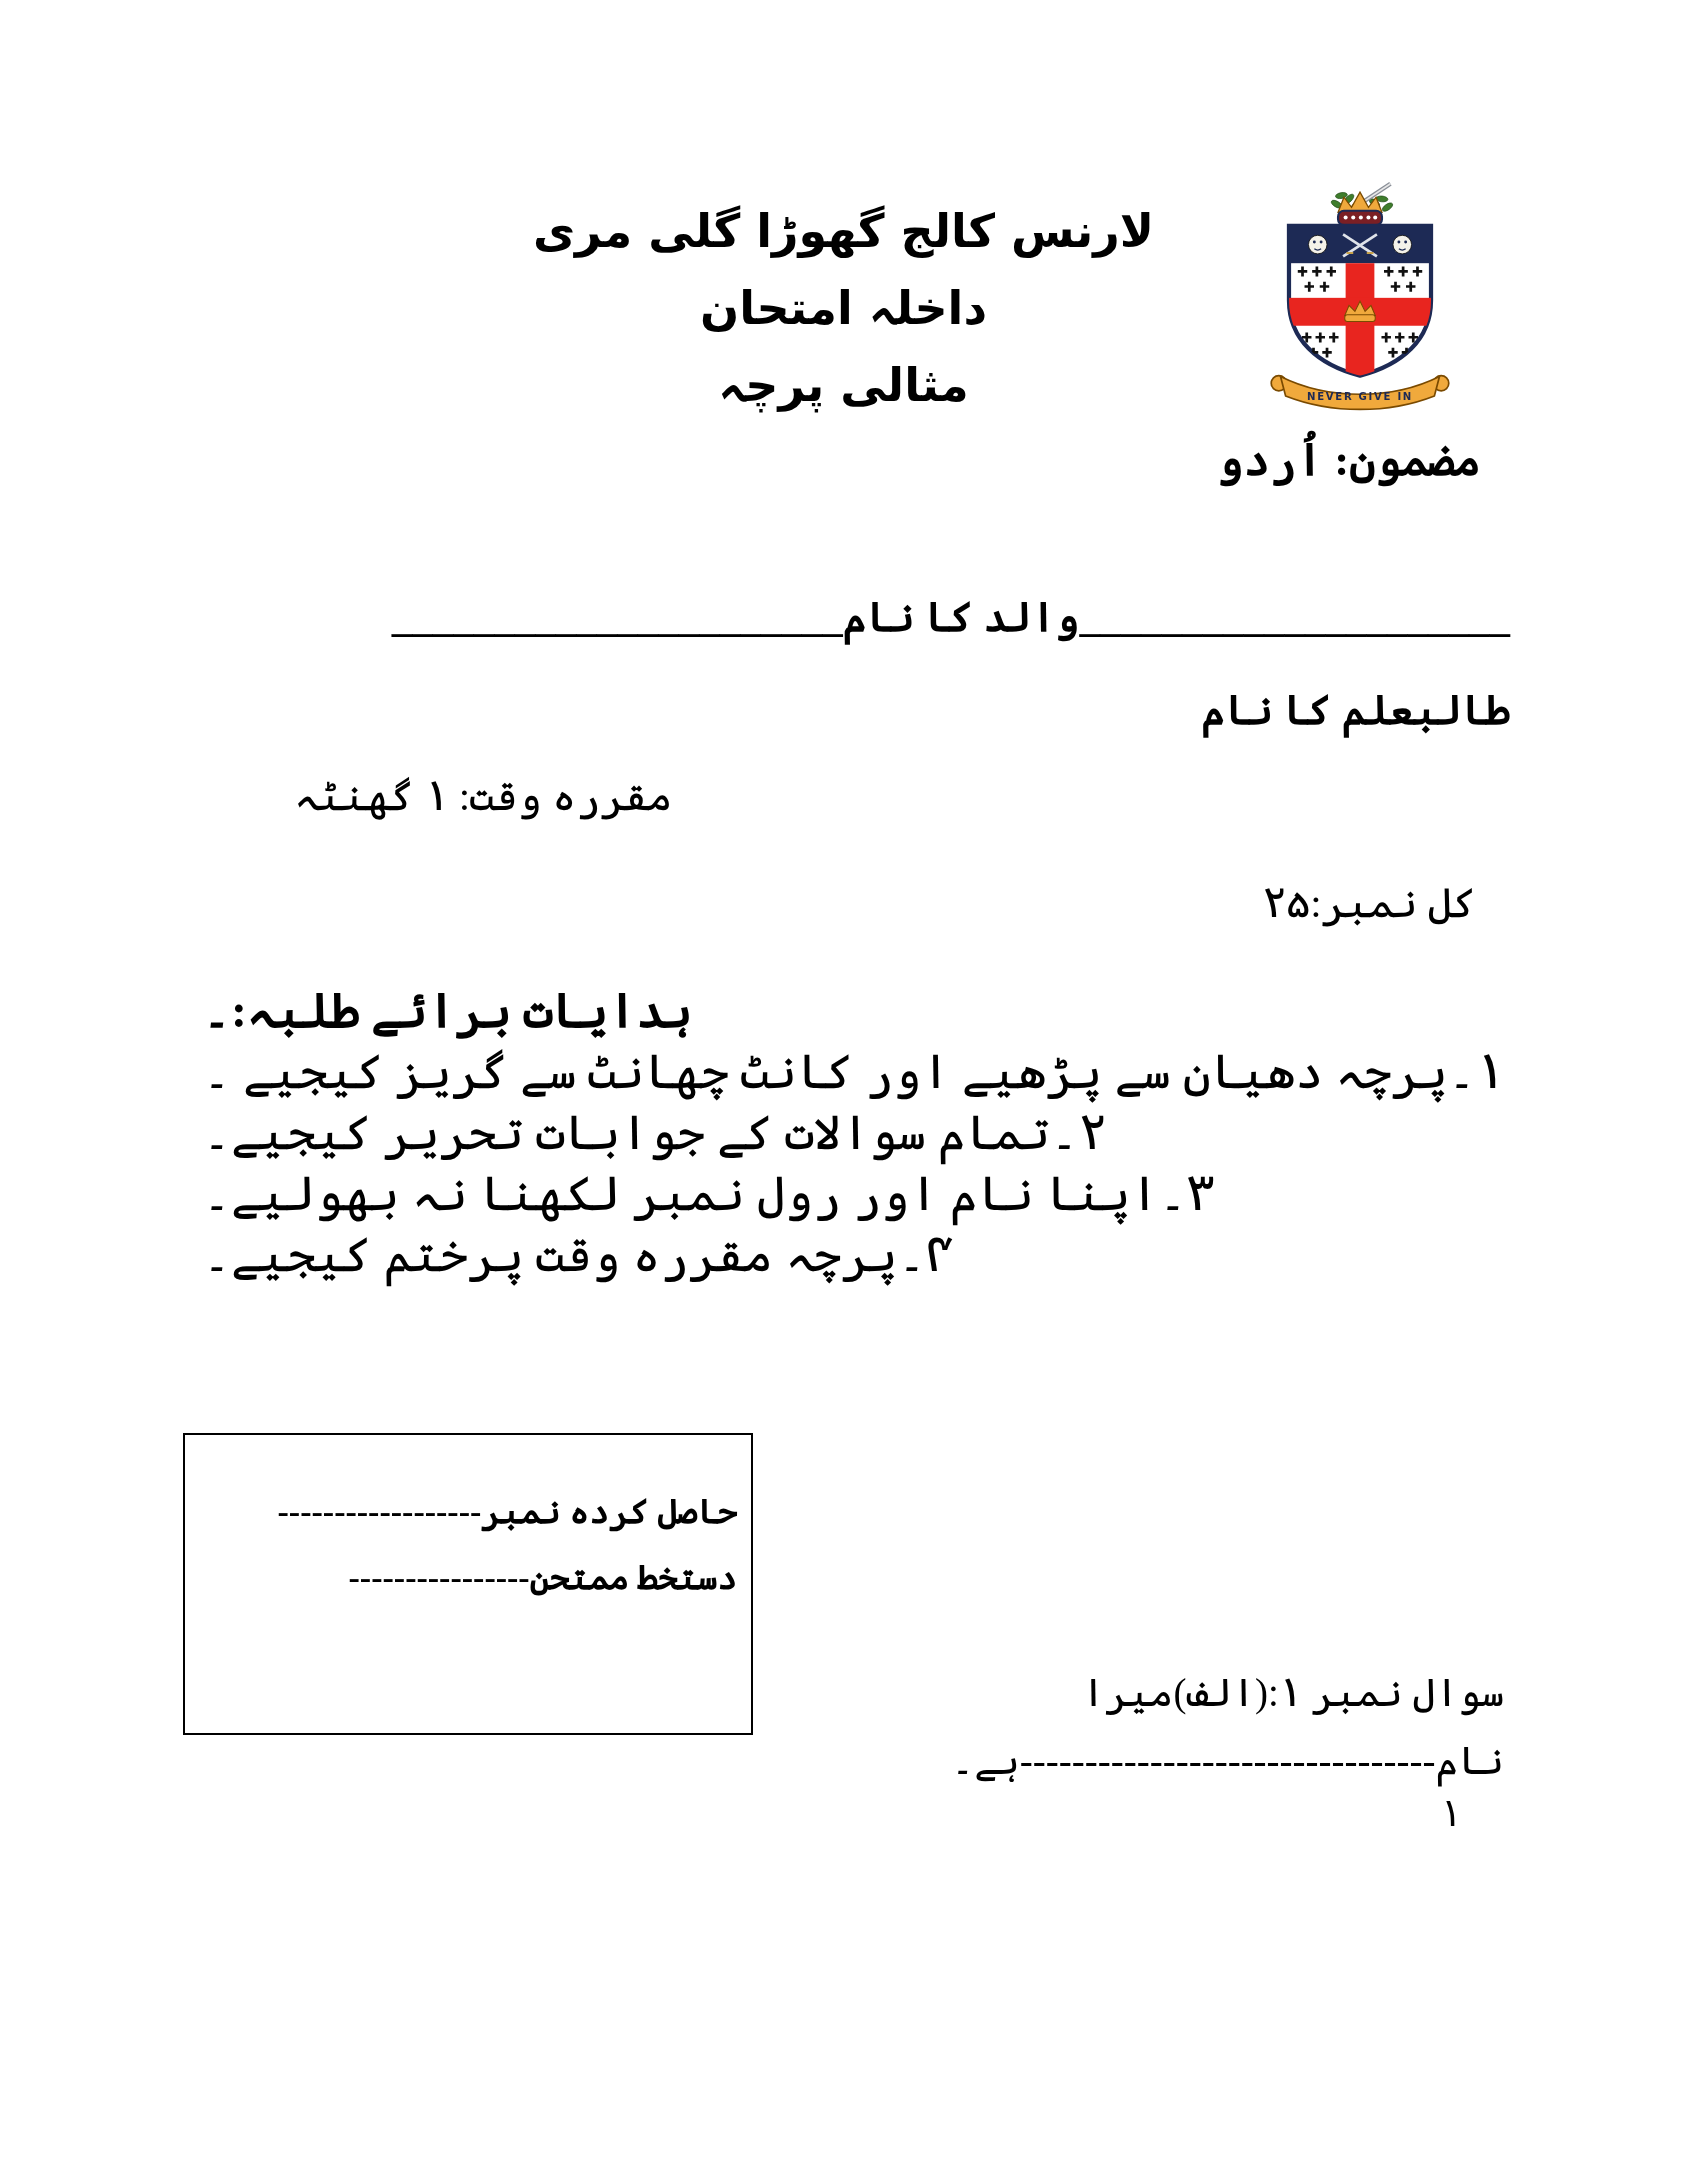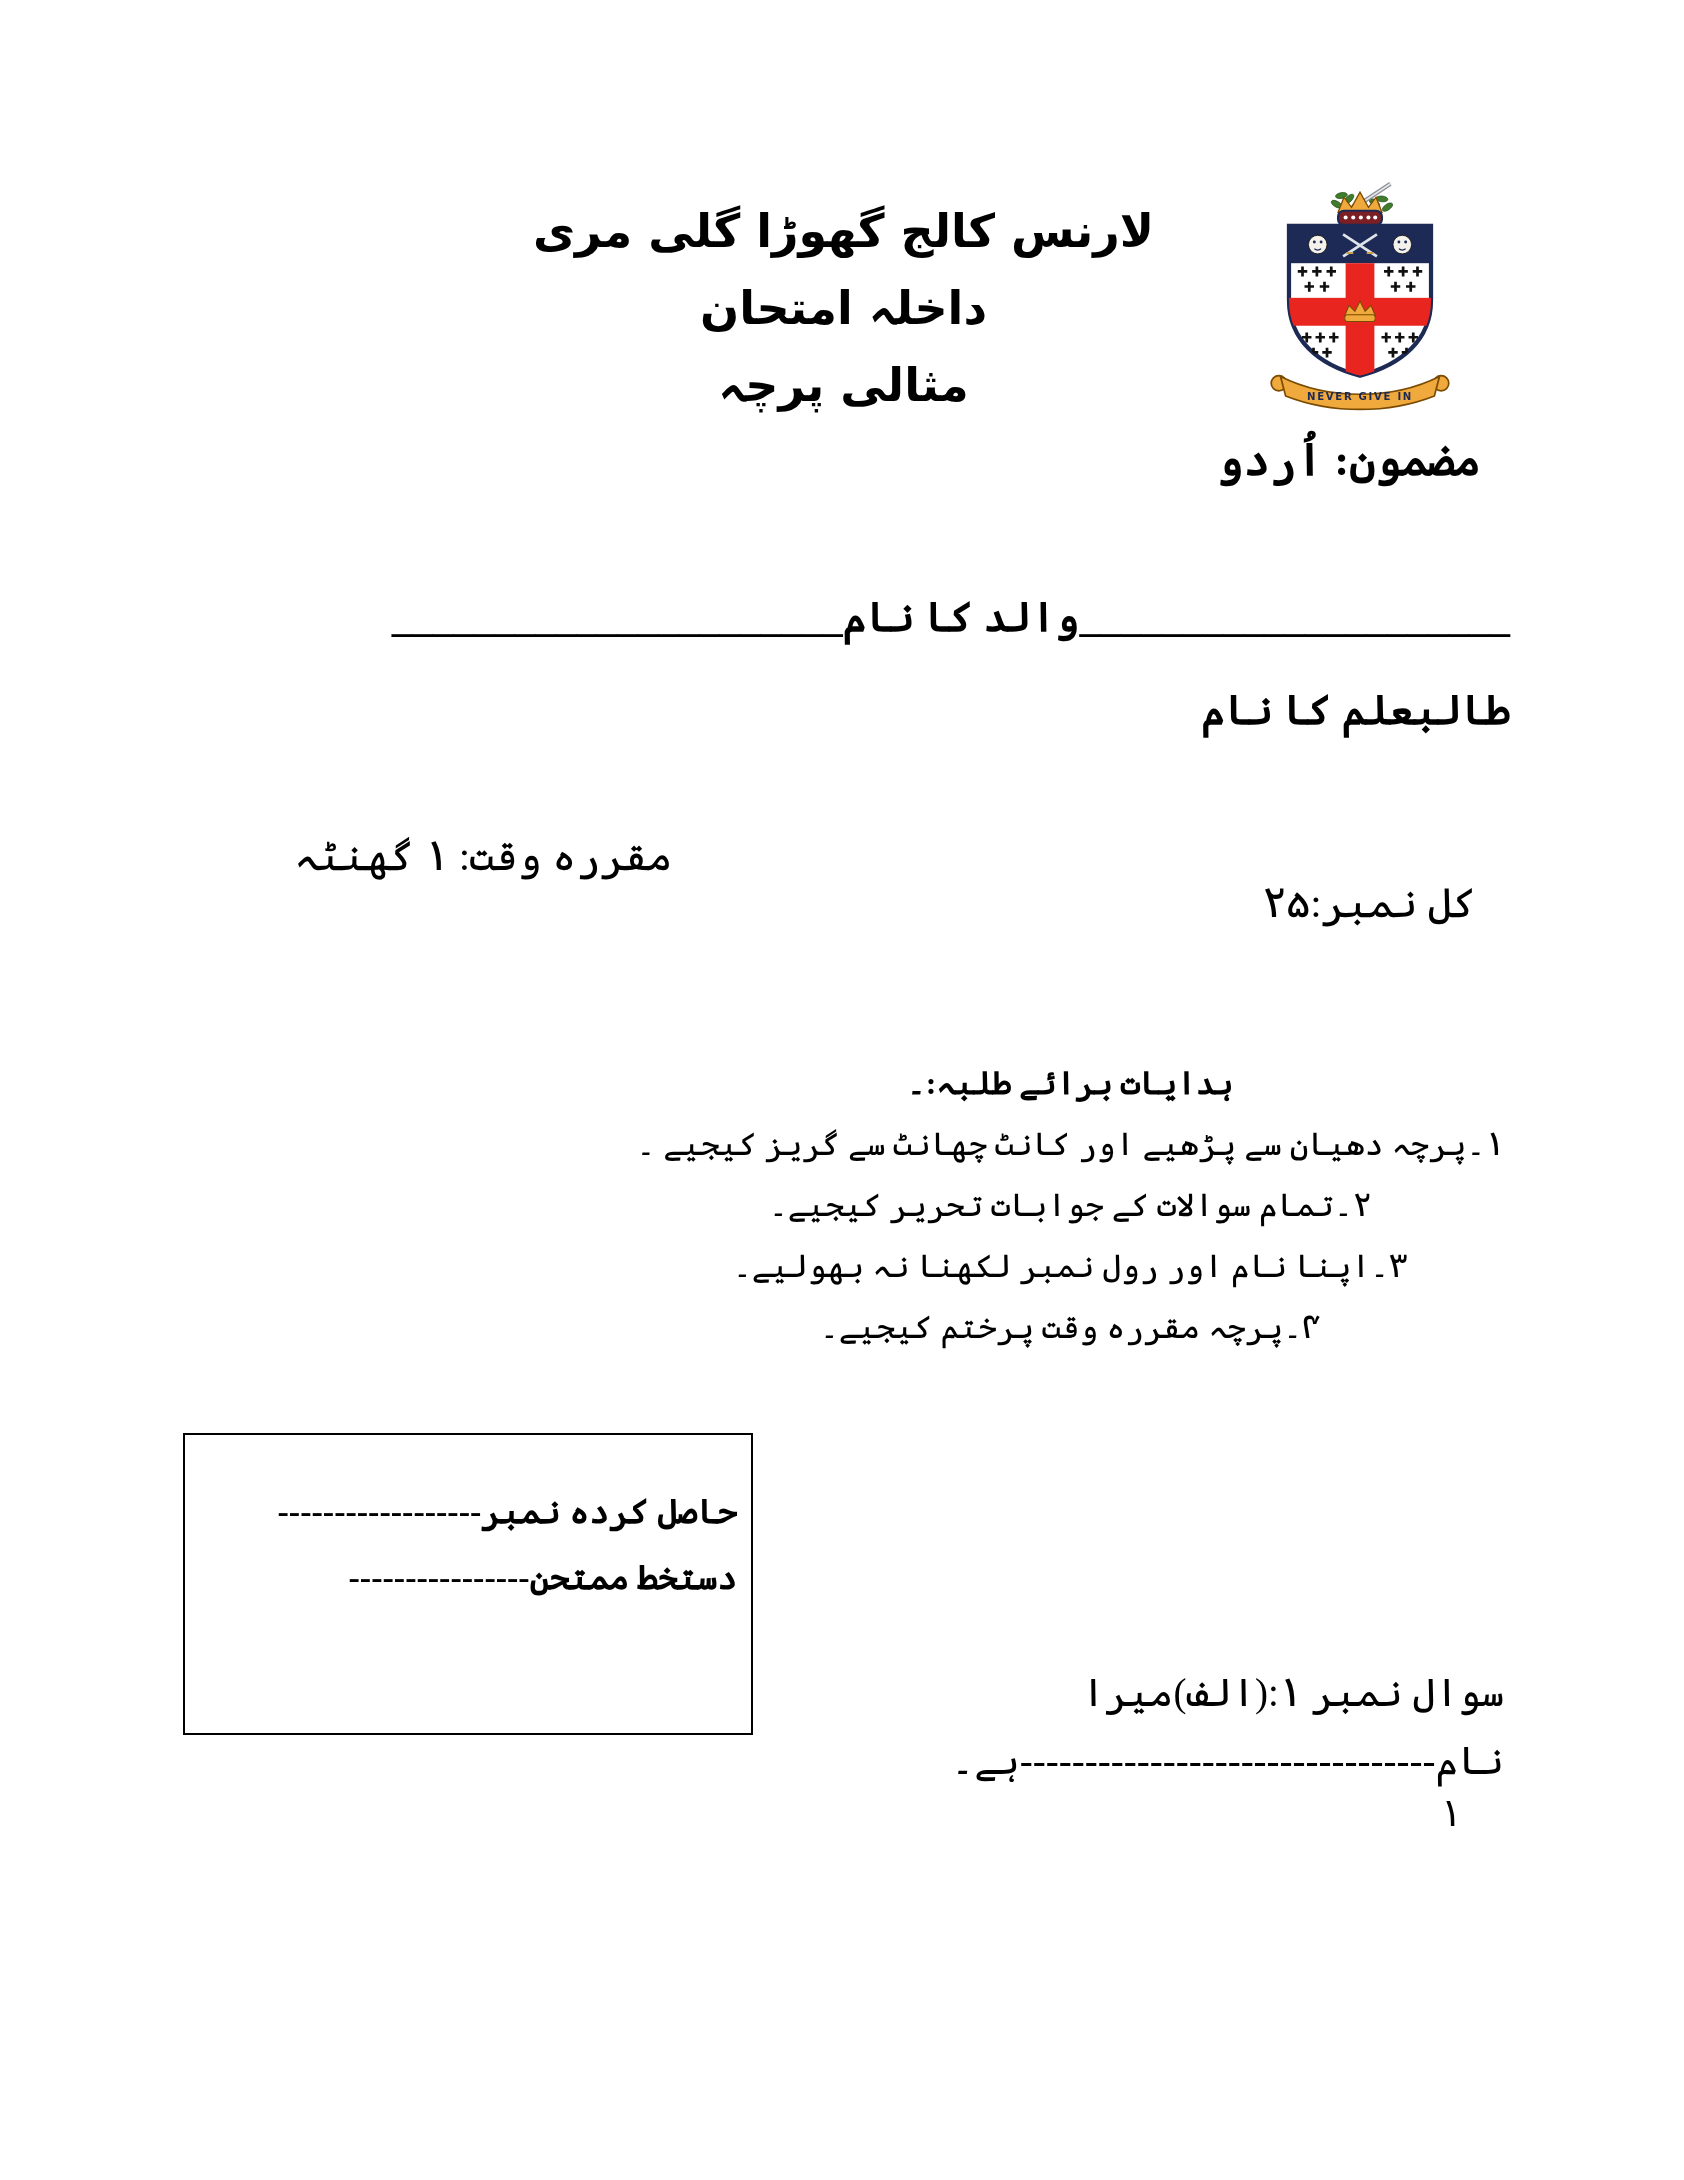--- a/index.html
+++ b/index.html
@@ -14,24 +14,24 @@
   .title-block{left:503px;top:193px;width:681px;text-align:center;
     font-size:46px;font-weight:bold;line-height:77px;}
   .crest{left:1267px;top:181px;width:186px;height:232px;}
   
   .subject-block{right:204px;top:417px;text-align:right;font-size:45px;
     font-weight:bold;line-height:87px;}
   .father-line{right:175px;top:593px;font-size:41px;font-weight:bold;
     text-align:right;}
   .father-line .rule{letter-spacing:0;margin-top:30px;}
   .student-label{right:175px;top:656px;font-size:41px;font-weight:bold;margin-top:30px;}
-  .time-line{left:294px;top:832px;font-size:41px;}
+  .time-line{left:294px;top:772px;font-size:41px;}
   .marks-line{right:209px;top:879px;font-size:41px;}
   
-  .instructions{right:181px;top:1053px;text-align:center;font-size:32px;line-height:61px;}
+  .instructions{right:181px;top:980px;text-align:left;font-size:48px;line-height:61px;}
   .instructions .heading{font-weight:bold;}
   
   .marks-box{left:183px;top:1433px;width:566px;height:298px;
     border:2.6px solid #000;box-sizing:content-box;}
   .marks-box-inner{position:absolute;top:44px;right:13.6px;left:9px;
     font-size:34px;font-weight:bold;line-height:66px;direction:rtl;}
   
   .q-line1{right:181px;top:1670px;font-size:39px;}
   .q-line2{right:181px;top:1738px;font-size:39px;}
   .page-number{right:223px;top:1790px;font-size:39px;}

